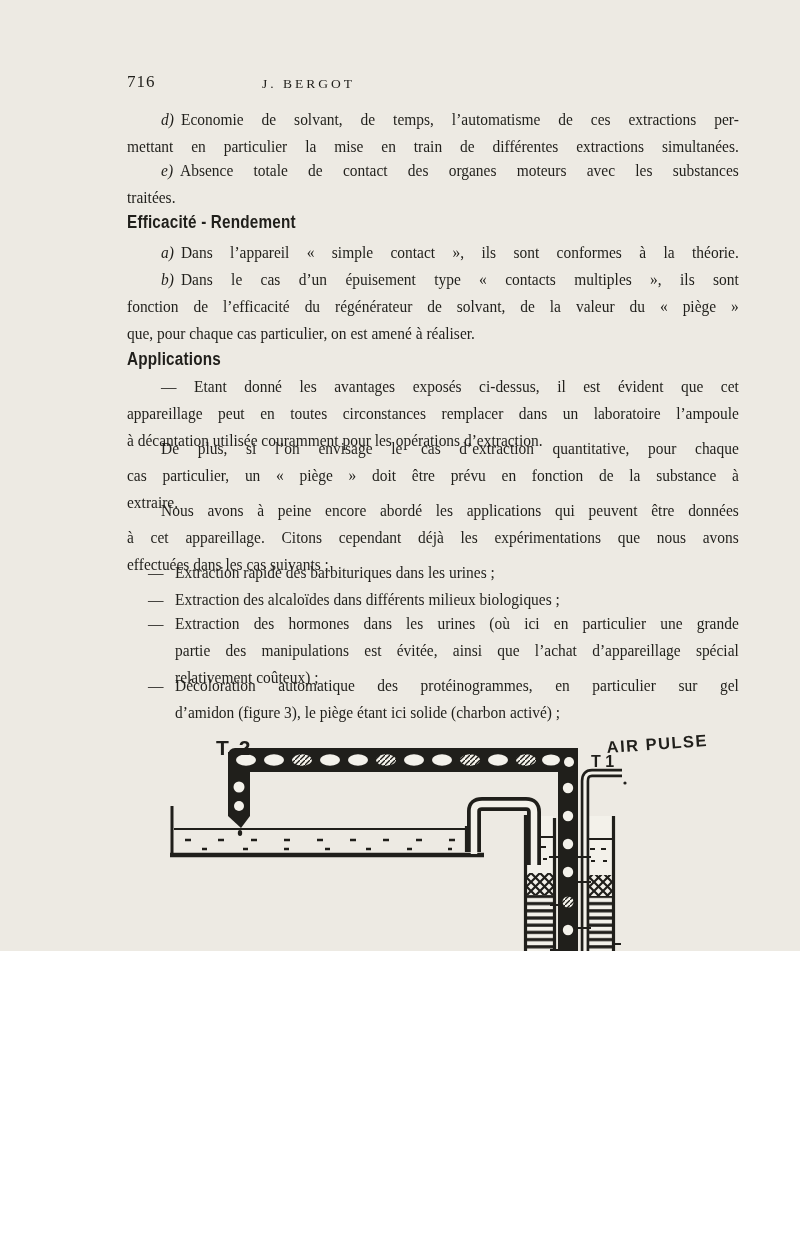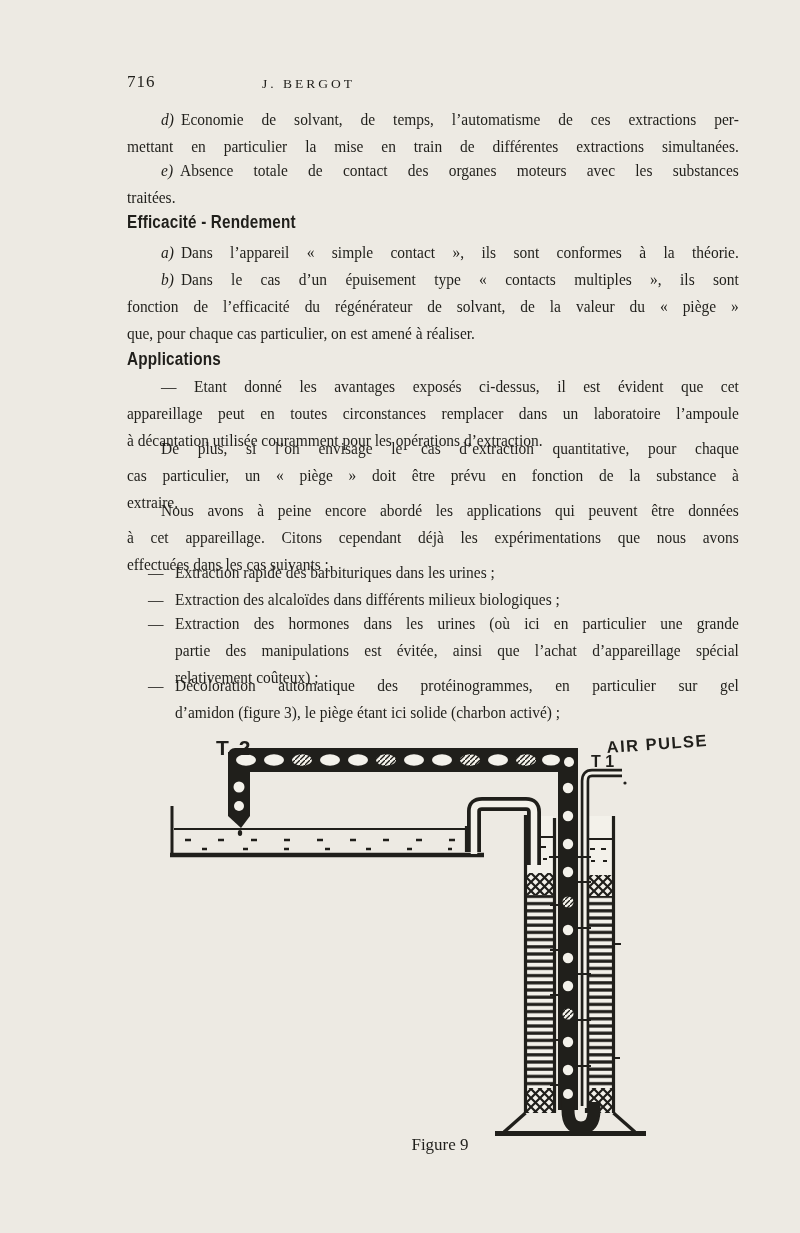--- a/index.html
+++ b/index.html
@@ -1,18 +1,18 @@
 <!DOCTYPE html>
 <html><head>
 <meta charset="utf-8">
 <style>
   html,body{margin:0;padding:0;}
   .page{
     position:relative;
-    width:800px;height:1233px;
+    width:800px;height:951px;
     background:#edeae3;
     color:#201f1b;
     font-family:"Liberation Serif","DejaVu Serif",serif;
     overflow:hidden;
   }
   .pagenum{
     position:absolute;left:127px;top:72px;
     font-size:17px;letter-spacing:1px;
   }
   .runhead{

